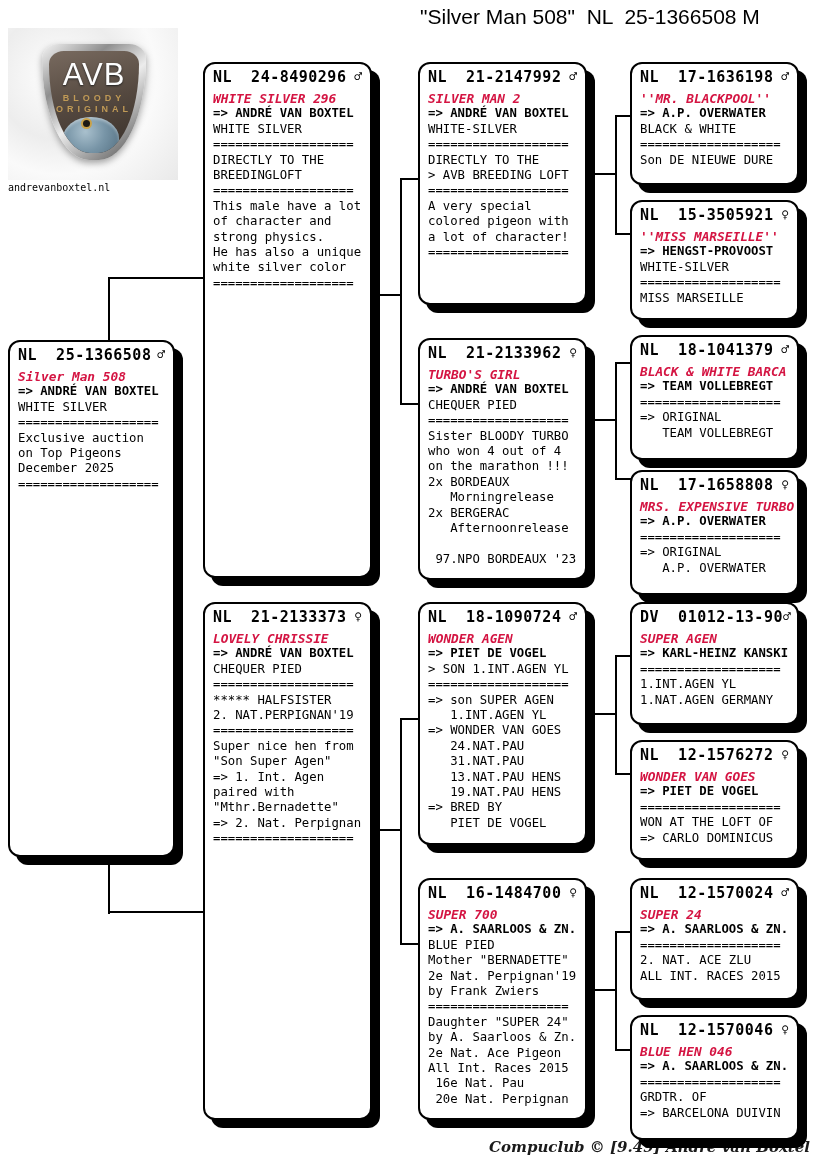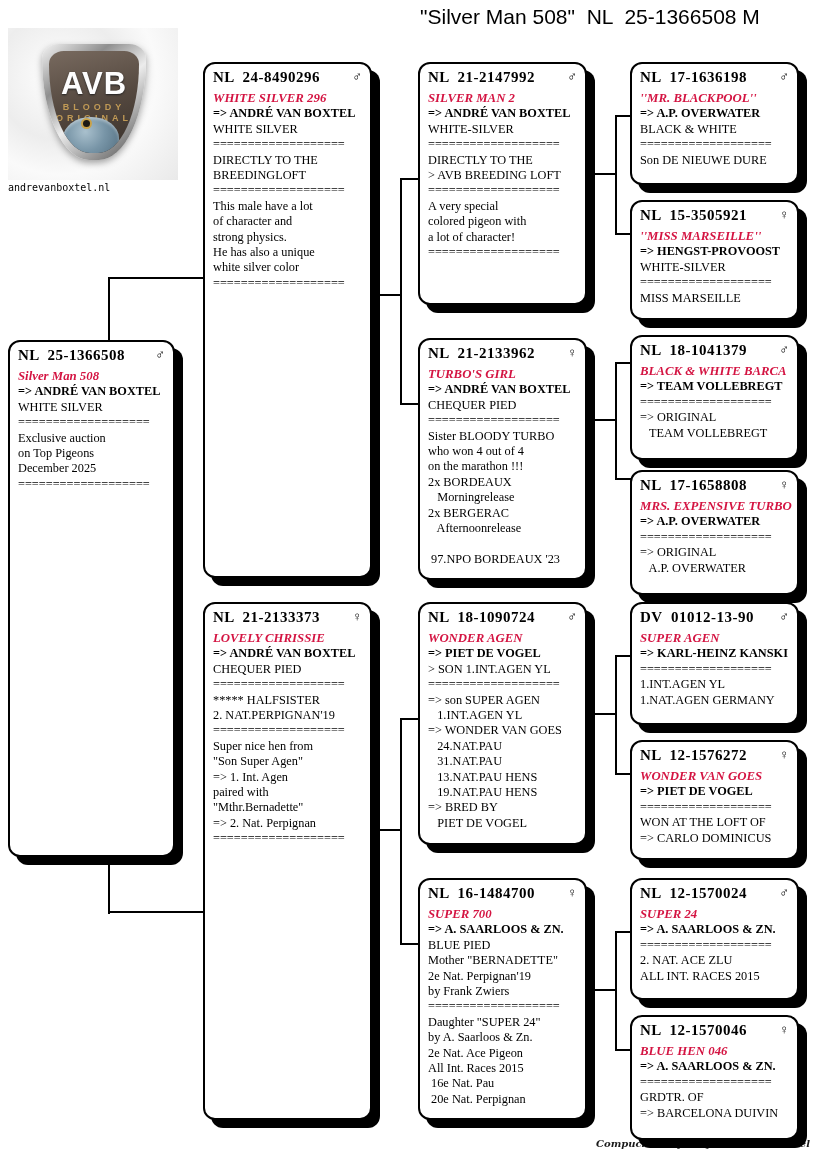--- a/index.html
+++ b/index.html
@@ -16,54 +16,54 @@
         background:radial-gradient(circle at 30% 32%, #ffffff 0%, #ededed 40%, #fafafa 62%, #e9e9e9 100%);
         overflow:hidden;}
   #shield-outer{position:absolute;left:34px;top:16px;width:104px;height:116px;
         background:linear-gradient(140deg,#f5f5f5 0%,#8f8f8f 28%,#ececec 52%,#6f6f6f 88%);
         border-radius:18% 18% 50% 50% / 14% 14% 96% 96%;
         box-shadow:0 3px 7px rgba(0,0,0,.35);}
   #shield-inner{position:absolute;left:7px;top:7px;right:7px;bottom:7px;
         background:linear-gradient(165deg,#786a5f 0%,#54483f 50%,#38302a 100%);
         border-radius:18% 18% 50% 50% / 14% 14% 96% 96%;
         text-align:center;overflow:hidden;}
-  .avb-main{font-family:"Liberation Sans",sans-serif;font-weight:bold;font-size:31px;
-        color:#fdfdfd;letter-spacing:1px;margin-top:15px;text-shadow:0 1px 2px #222;}
+  .avb-main{font-family:"Liberation Sans",sans-serif;font-weight:normal;font-size:31px;
+        color:#fdfdfd;letter-spacing:1px;margin-top:6px;text-shadow:0 1px 2px #222;}
   .avb-sub{font-family:"Liberation Sans",sans-serif;font-weight:bold;font-size:9px;
         color:#c09a56;letter-spacing:4px;line-height:11px;}
   #pigeon-photo{position:absolute;left:14px;bottom:-6px;width:56px;height:42px;border-radius:50% 50% 40% 40%;
         background:radial-gradient(circle at 40% 35%, #a9c0cd 0%, #7895a7 45%, #4f6b7d 100%);
         box-shadow:inset 0 2px 3px rgba(255,255,255,.4);}
   #pigeon-eye{position:absolute;left:34px;bottom:26px;width:7px;height:7px;border-radius:50%;
         background:#1d1a14;box-shadow:0 0 0 2px #c9a24a;}
   #logo-caption{position:absolute;left:8px;top:182px;font-size:10px;letter-spacing:0;}
 
   
   .pbox{position:absolute;background:#fff;border:2.4px solid #000;border-radius:12px;
         box-shadow:8px 8px 0 #000;box-sizing:border-box;padding:6px 8px 4px 8px;
-        font-size:12.3px;line-height:15.4px;white-space:pre;overflow:hidden;z-index:2;font-family:Liberation Serif, serif;}
+        font-size:12.3px;line-height:15.4px;white-space:pre;overflow:hidden;z-index:2;}
   .ring-row{display:flex;justify-content:space-between;align-items:flex-start;
         margin-bottom:1px;height:20px;}
   .ring{font-weight:bold;font-size:15px;letter-spacing:.5px;}
   .gender{font-size:13px;line-height:14px;font-weight:bold;}
   .pname{font-weight:bold;font-style:italic;font-size:12.8px;}
   .powner{font-weight:bold;}
   .pline{min-height:15.4px;}
 
   
   .cline{position:absolute;background:#000;z-index:1;}
 
   
   #contact{position:absolute;left:8px;top:1034px;}
   #contact-name{font-weight:bold;font-size:20.5px;margin-bottom:6px;}
   .contact-line{font-size:14px;line-height:17.5px;}
   #websites{margin-top:11px;}
   #footer-credit{position:absolute;right:6px;top:1138px;
         font-family:"DejaVu Serif",serif;font-style:italic;font-weight:bold;
-        font-size:10px;color:#1a1a1a;margin-left:16px;}
+        font-size:15px;color:#1a1a1a;margin-left:16px;}
 </style>
 </head>
 <body>
 
 <div id="page">
 
   <div id="title">"Silver Man 508"  NL  25-1366508 M</div>
 
   <div id="logo">
     <div id="shield-outer">

